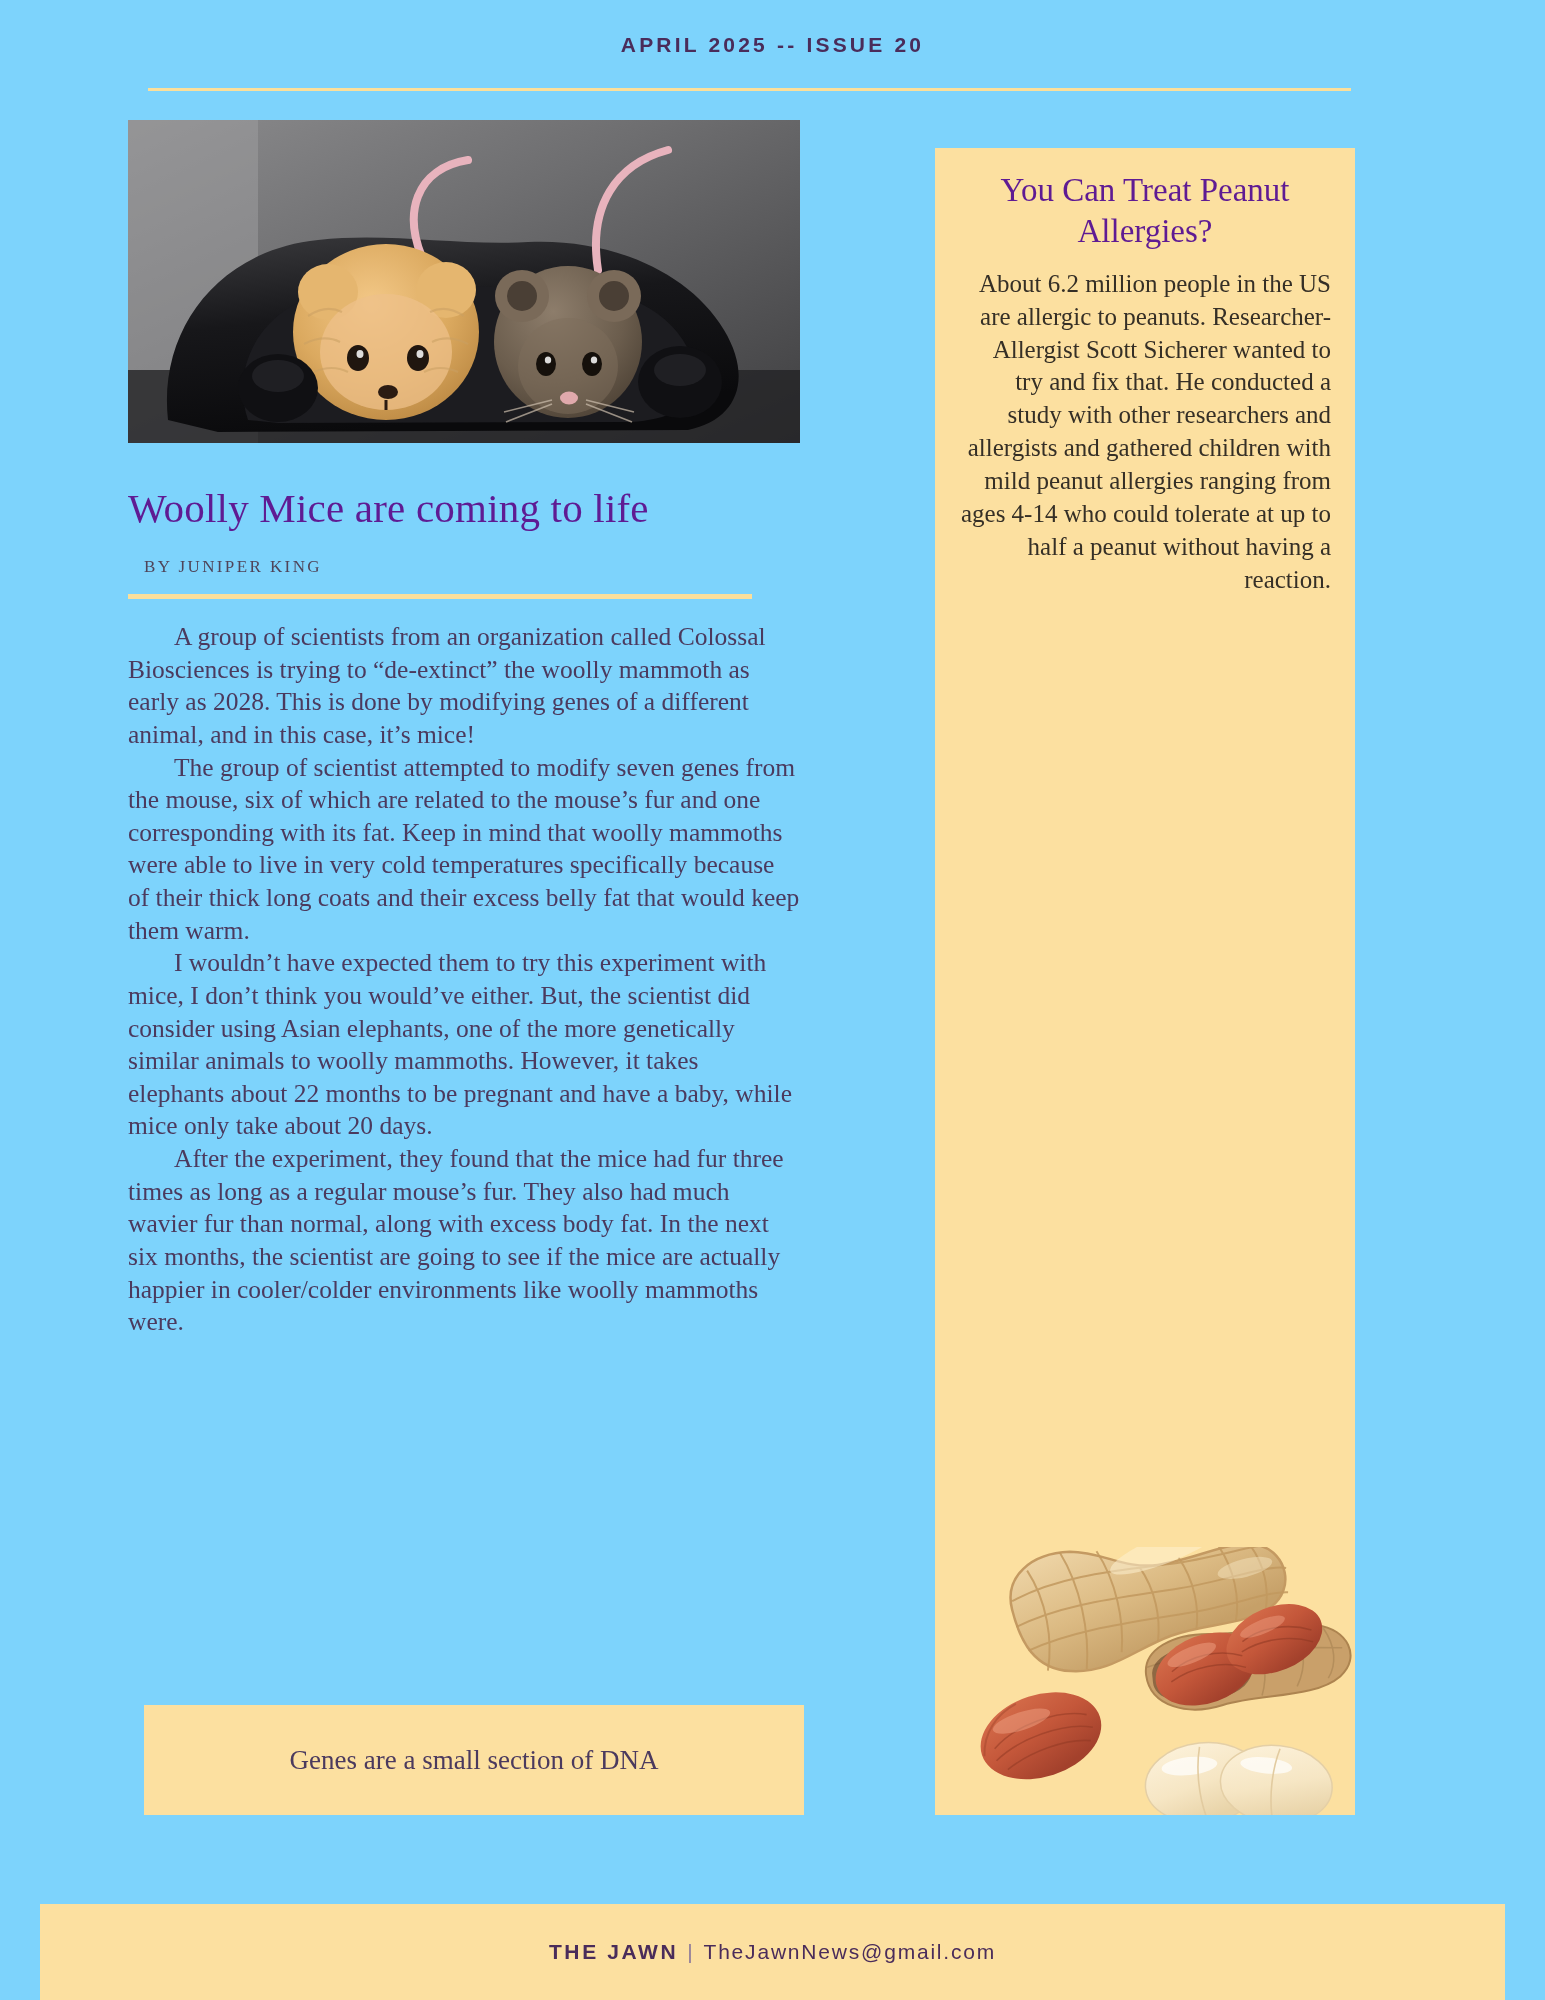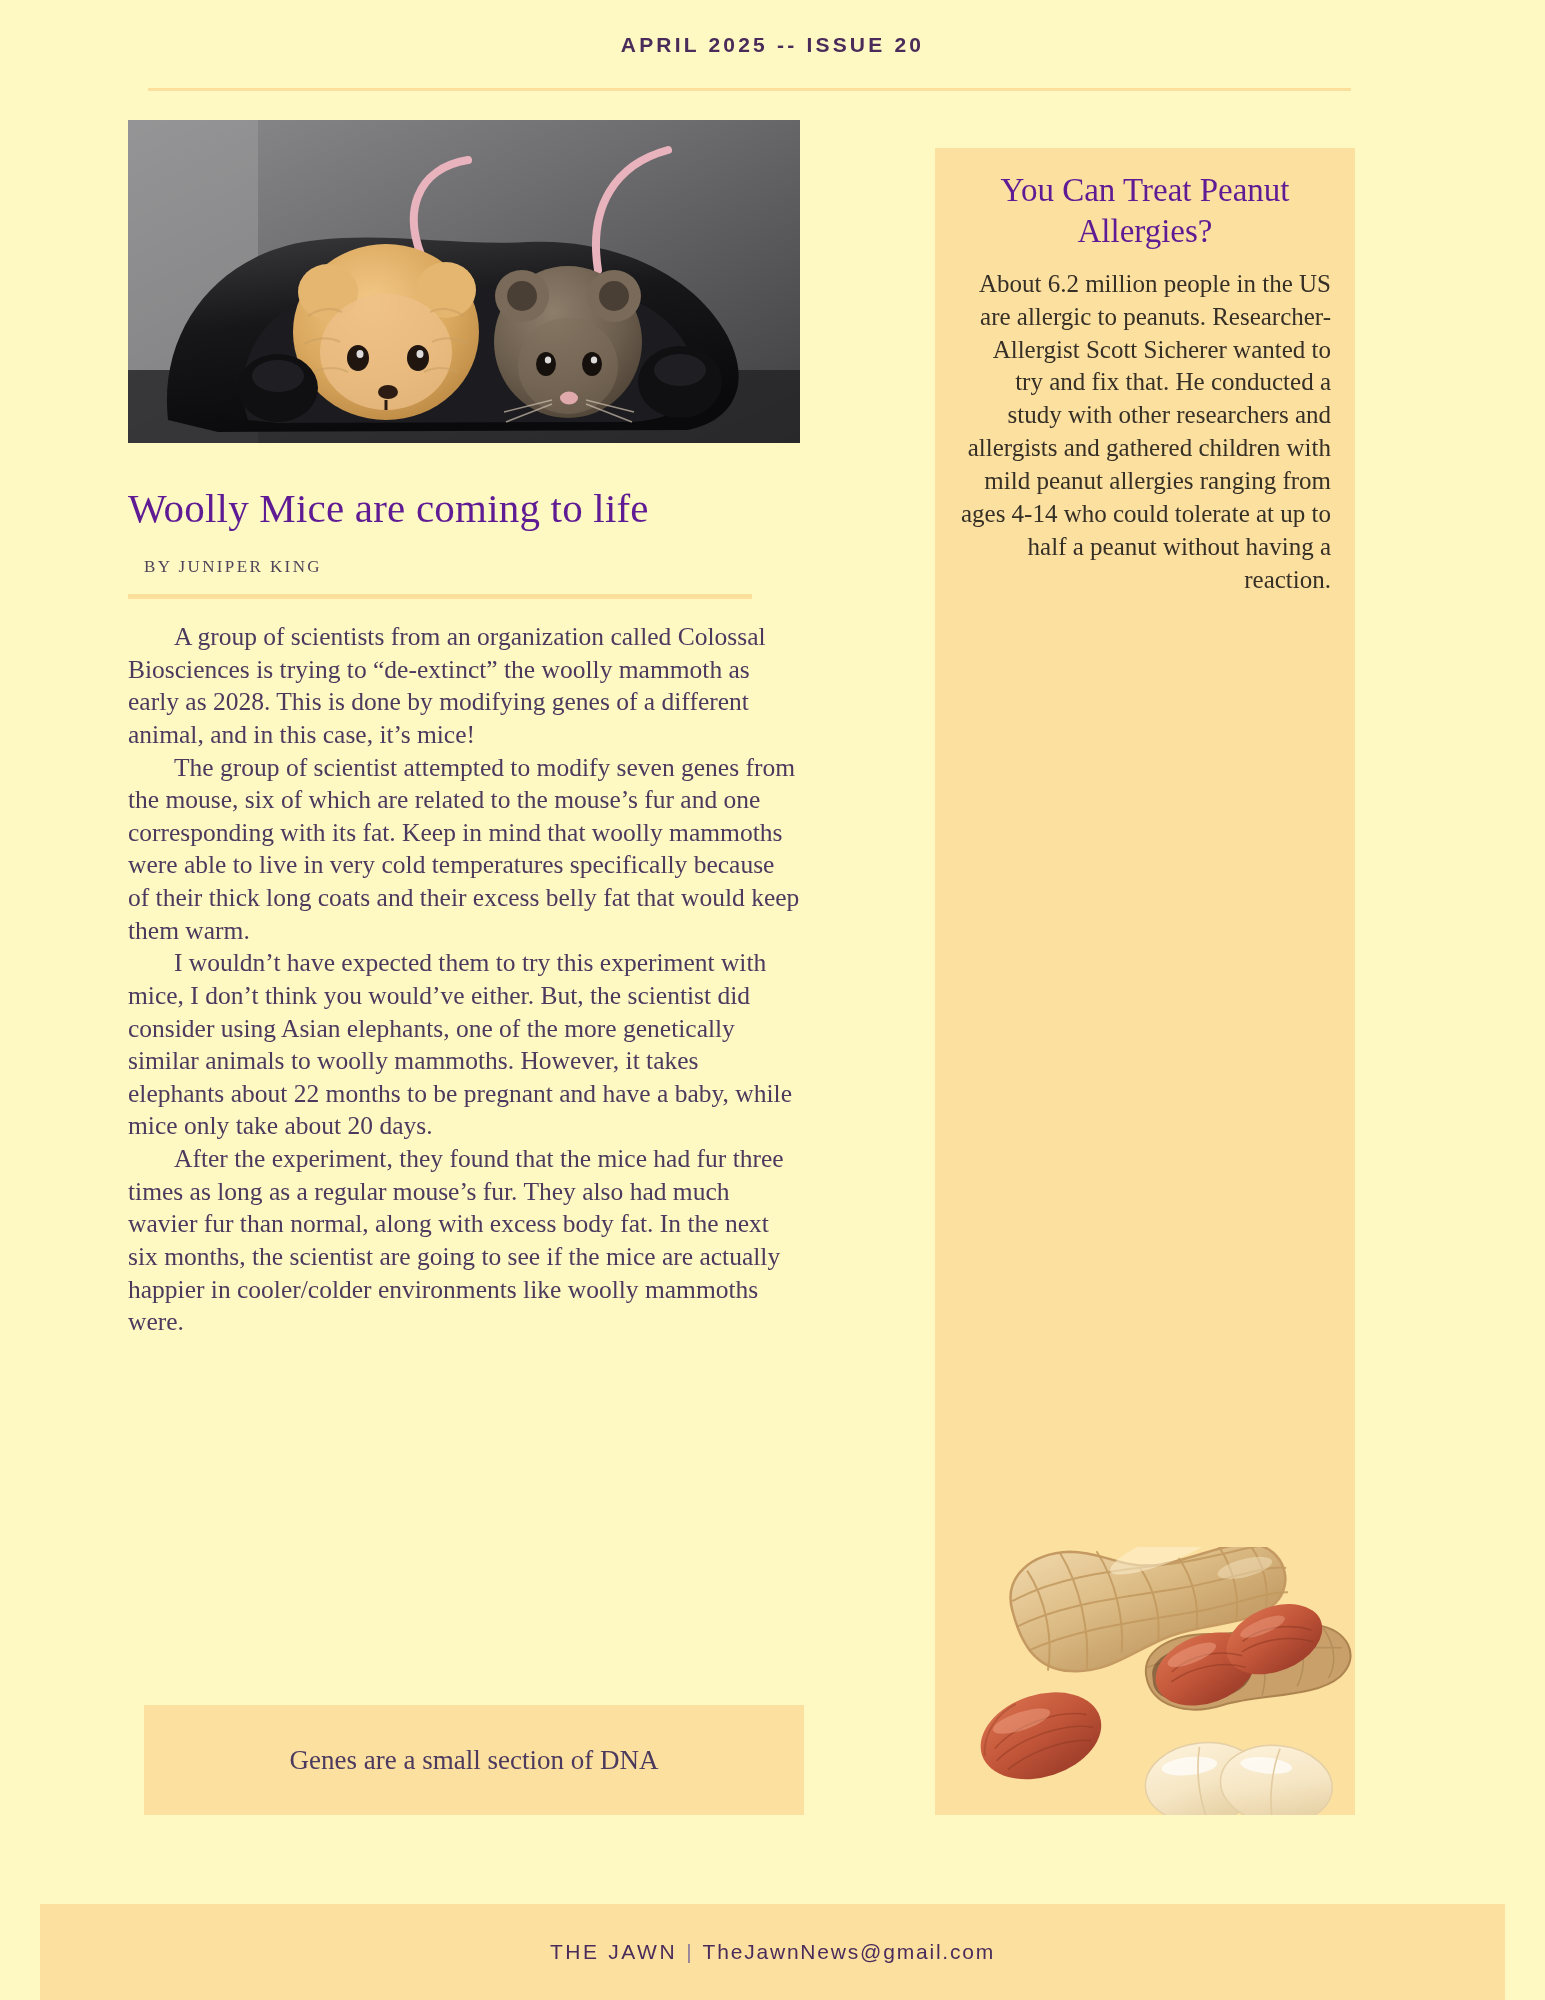--- a/index.html
+++ b/index.html
@@ -10,21 +10,21 @@
     background: #ffffff;
     font-family: "Liberation Serif", serif;
     overflow: hidden;
     position: relative;
   }
 
   .page {
     position: relative;
     width: 1545px;
     height: 2000px;
-    background: #fef9c3;
+    background: #7dd3fc;
     padding-left: 24px;
   }
 
   
   .masthead {
     position: absolute;
     top: 0;
     left: 0;
     width: 1545px;
     height: 90px;
@@ -178,21 +178,21 @@
     display: flex;
     align-items: center;
     justify-content: center;
   }
   .footer-text {
     font-family: "Liberation Sans", sans-serif;
     font-size: 21px;
     letter-spacing: 1.8px;
     color: #4a2c5a;
   }
-  .footer-brand { font-weight: 400; letter-spacing: 2.6px; margin-top: 26px; }
+  .footer-brand { font-weight: 700; letter-spacing: 2.6px; margin-top: 26px; }
   .footer-sep { color: #8d7a9a; margin: 0 9px; font-weight: 400; }
 </style>
 </head>
 <body>
 
 <div class="page">
 
   <div class="masthead">
     <div class="masthead-text">APRIL 2025 -- ISSUE 20</div>
   </div>

